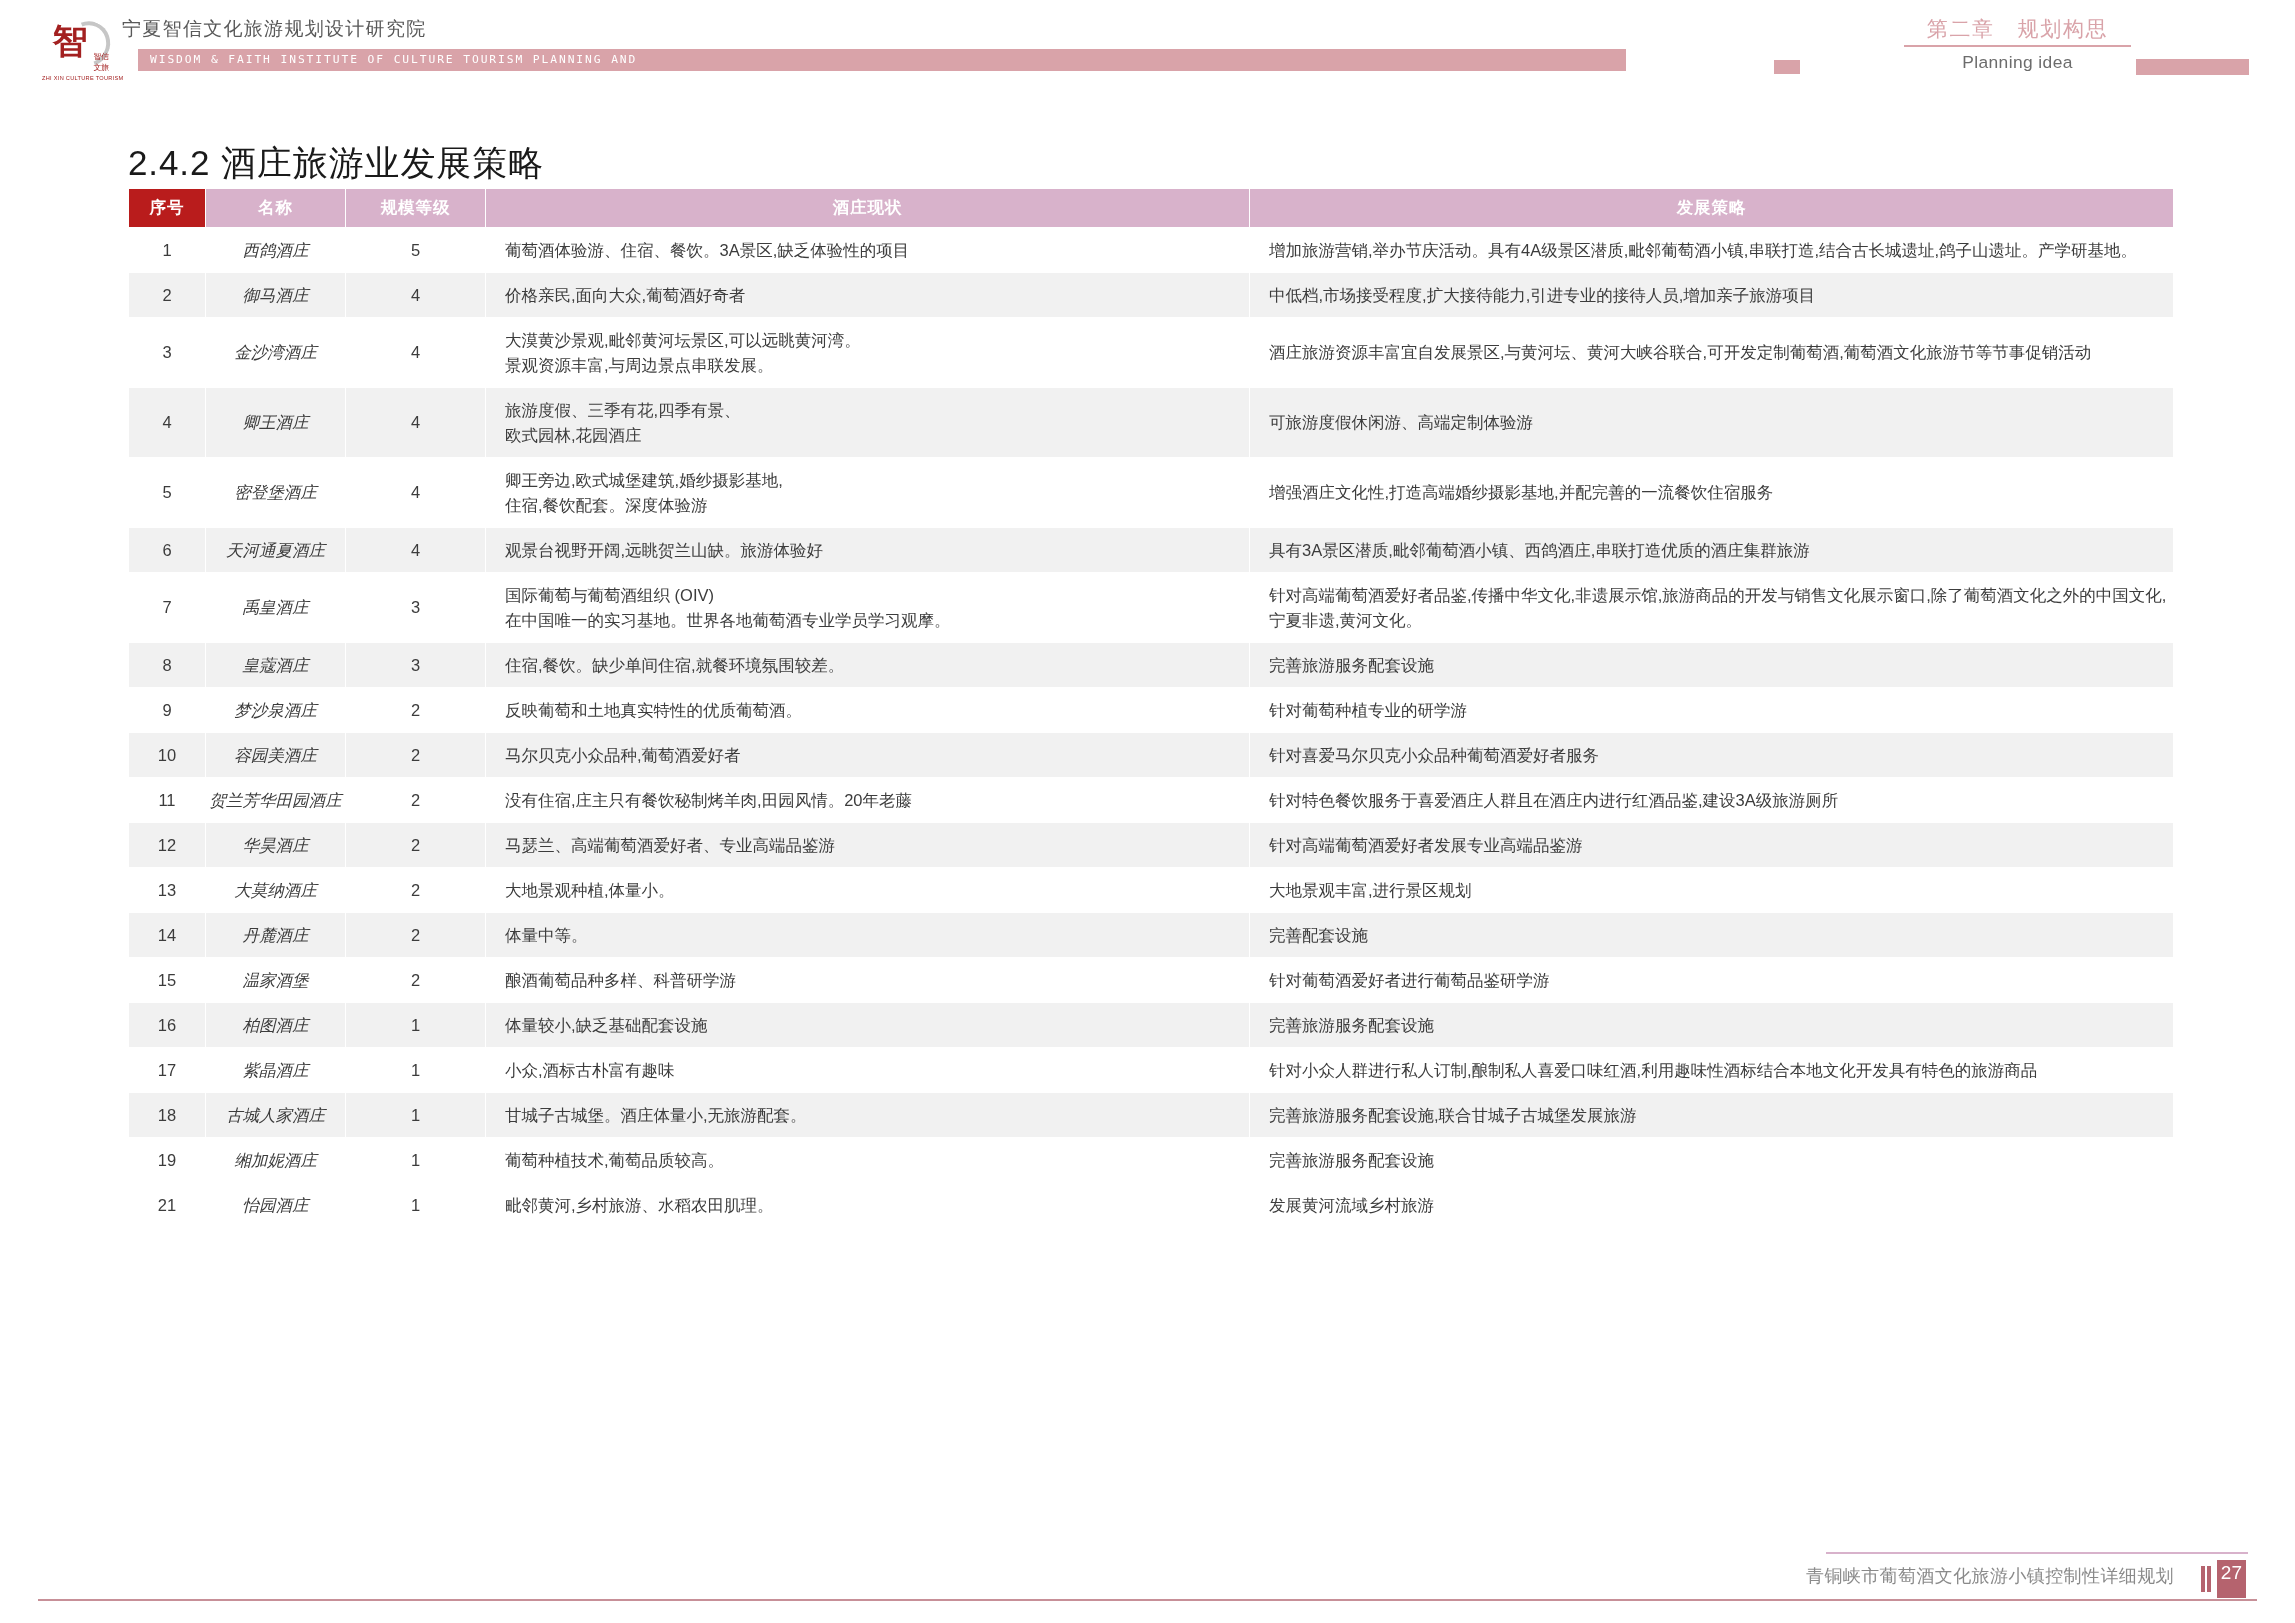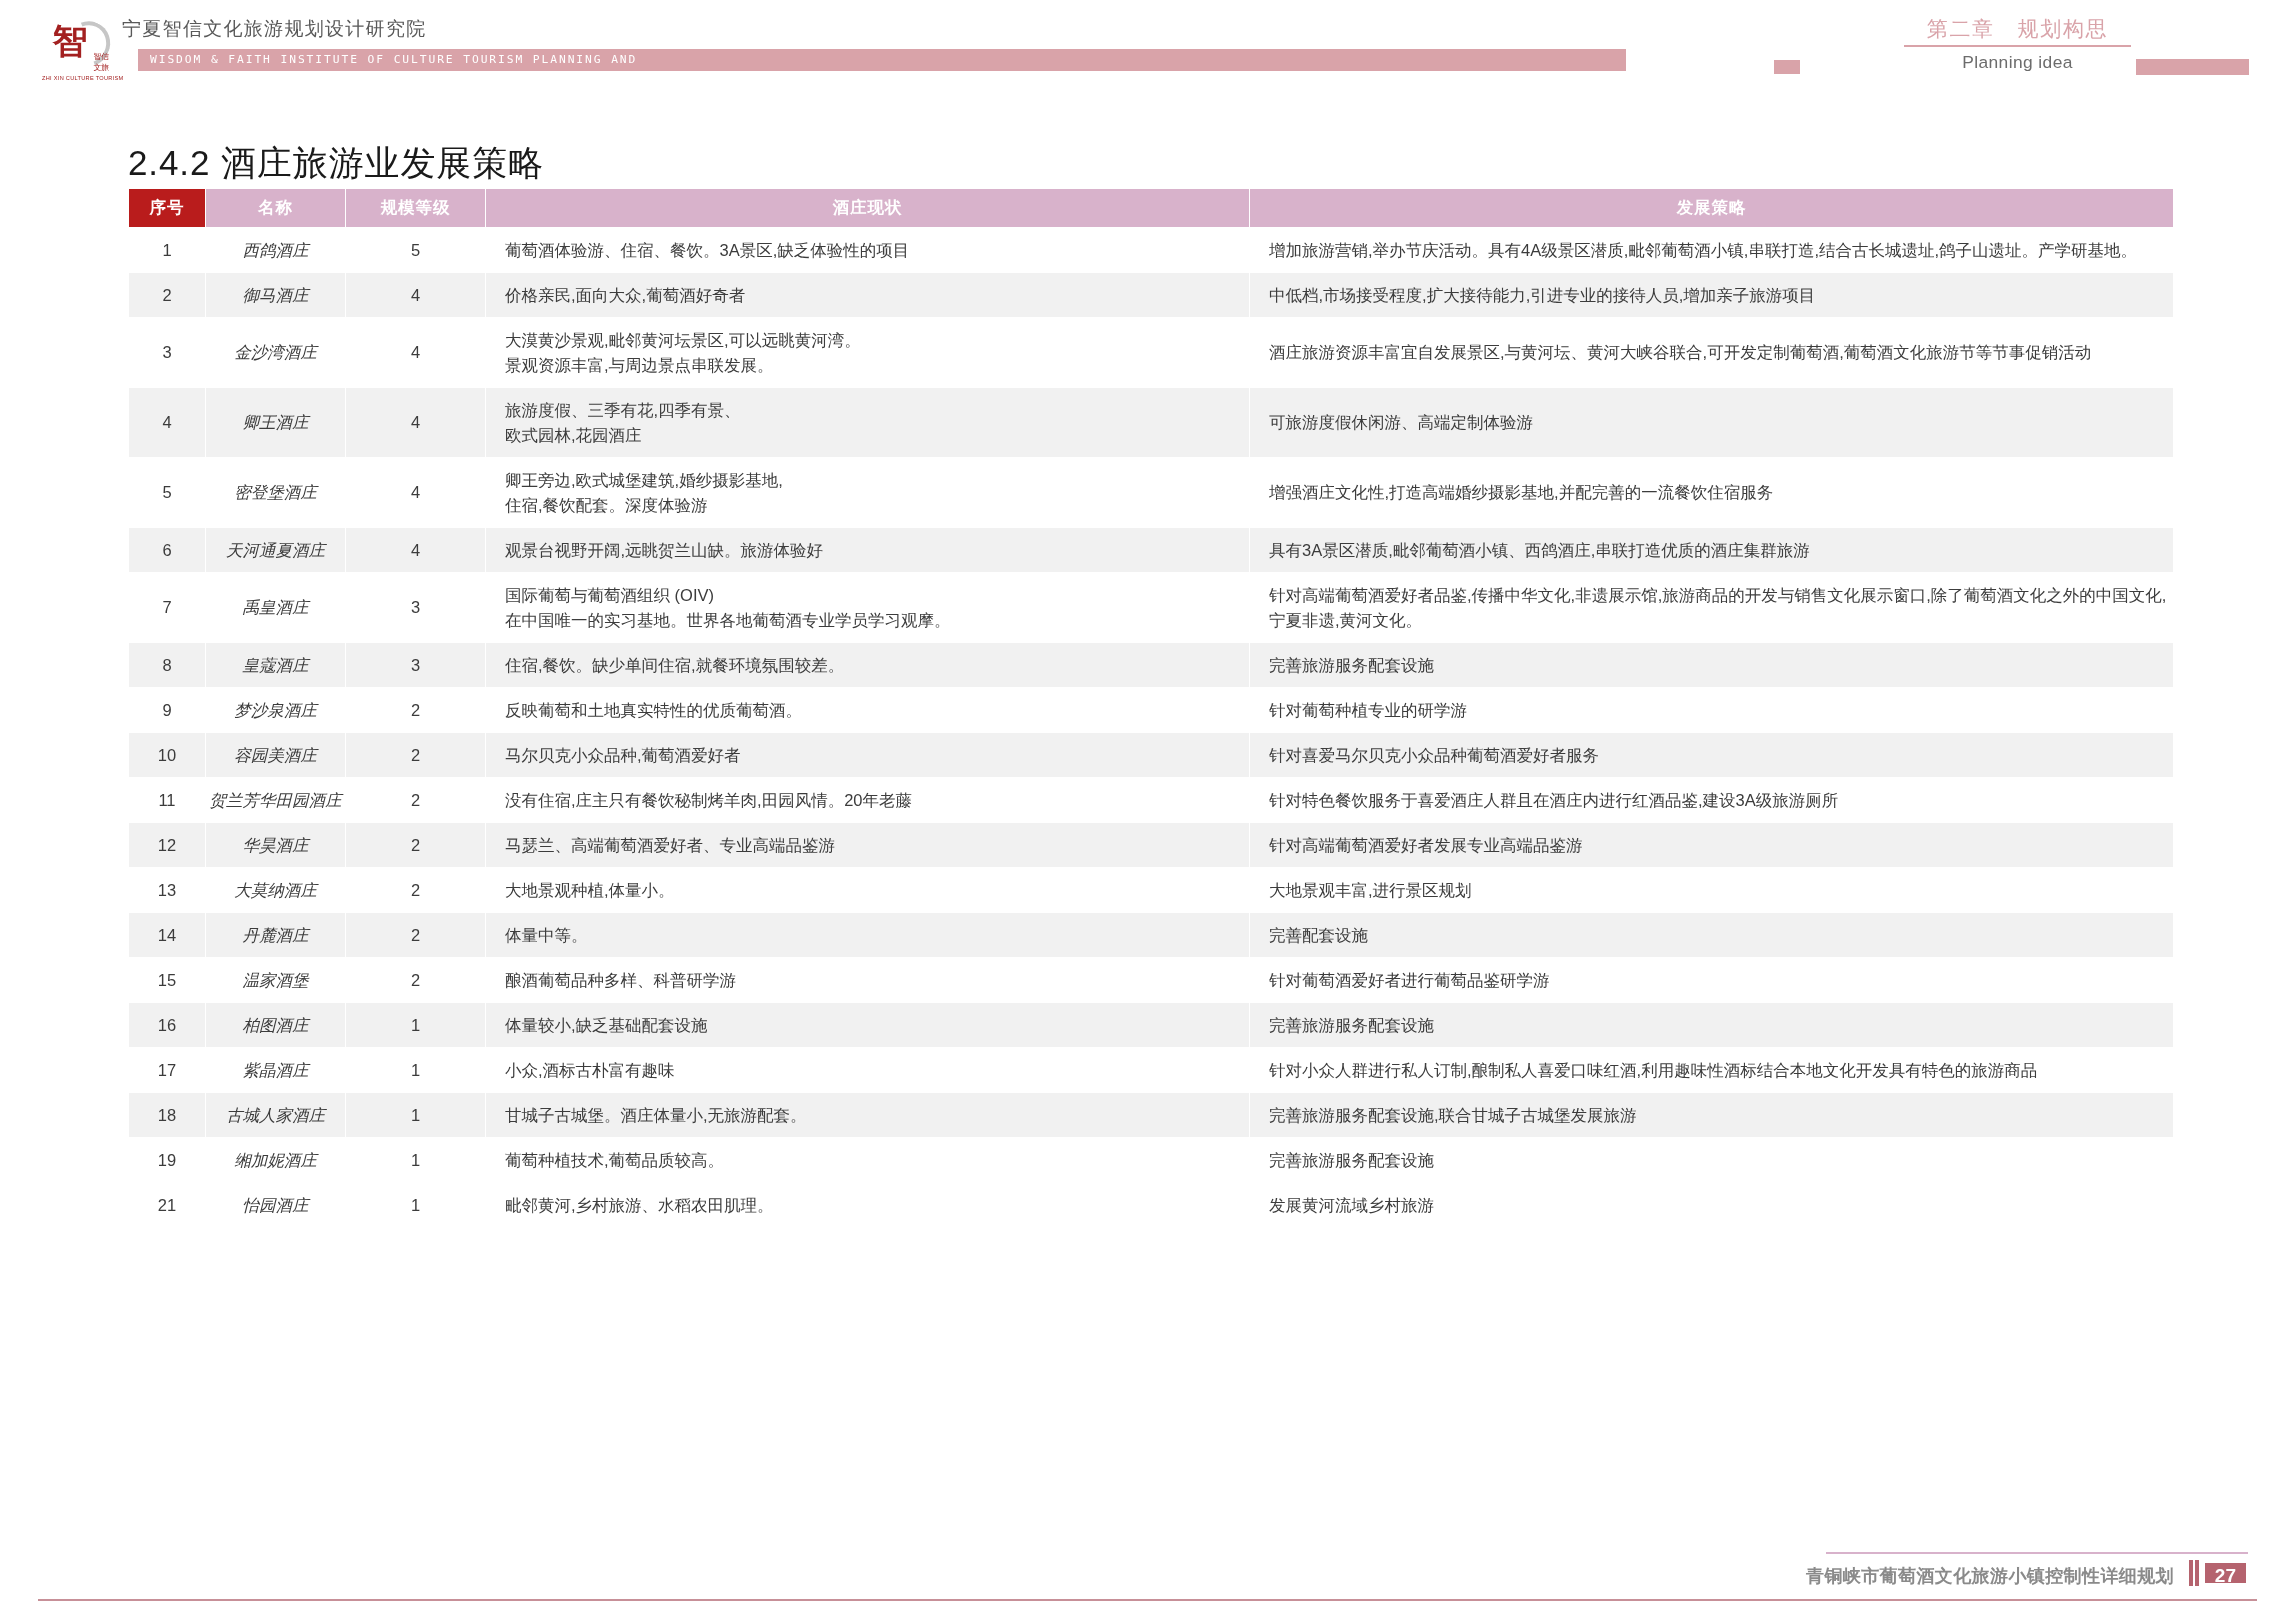--- a/index.html
+++ b/index.html
@@ -97,42 +97,42 @@
   col.name{width:139px;}
   col.level{width:139px;}
   col.status{width:763px;}
   col.strategy{width:923px;}
   tr.alt td{background:#f1f1f1;}
   tr.norm td{background:#ffffff;}
   .cellline{display:block;}
 
   
   .footer{
-    position:absolute;left:0;right:0;bottom:0;height:80px;font-weight:bold;
+    position:absolute;left:0;right:0;bottom:0;height:80px;
   }
   .footer-rule-top{
     position:absolute;right:47px;top:8.7px;width:422px;height:2.6px;background:#d8b2cb;
   }
   .footer-rule-bottom{
     position:absolute;left:38px;right:38px;top:56px;height:1.7px;background:#c79098;
   }
   .footer-text{
     position:absolute;right:121px;top:21px;
     font-size:18px;color:#8a8a8a;letter-spacing:0.4px;white-space:nowrap;
   }
   .page-num{
     position:absolute;right:49px;top:17.4px;display:flex;align-items:center;
   }
   .page-num .bars{display:inline-block;margin-right:3.5px;}
   .page-num .bars i{
     display:inline-block;width:3.5px;height:26px;background:#b5636e;margin-right:2.6px;vertical-align:middle;
   }
   .page-num .num{
     display:inline-block;background:#b5636e;color:#ffffff;
-    font-size:19px;line-height:26px;padding:0 10px;height:20px;
+    font-size:19px;line-height:26px;padding:0 4px;height:38px;
   }
 </style>
 </head>
 <body>
 
 <div class="page-header">
 
   <div class="logo-block">
     <div class="logo-mark">
       <div class="seal">智</div>

